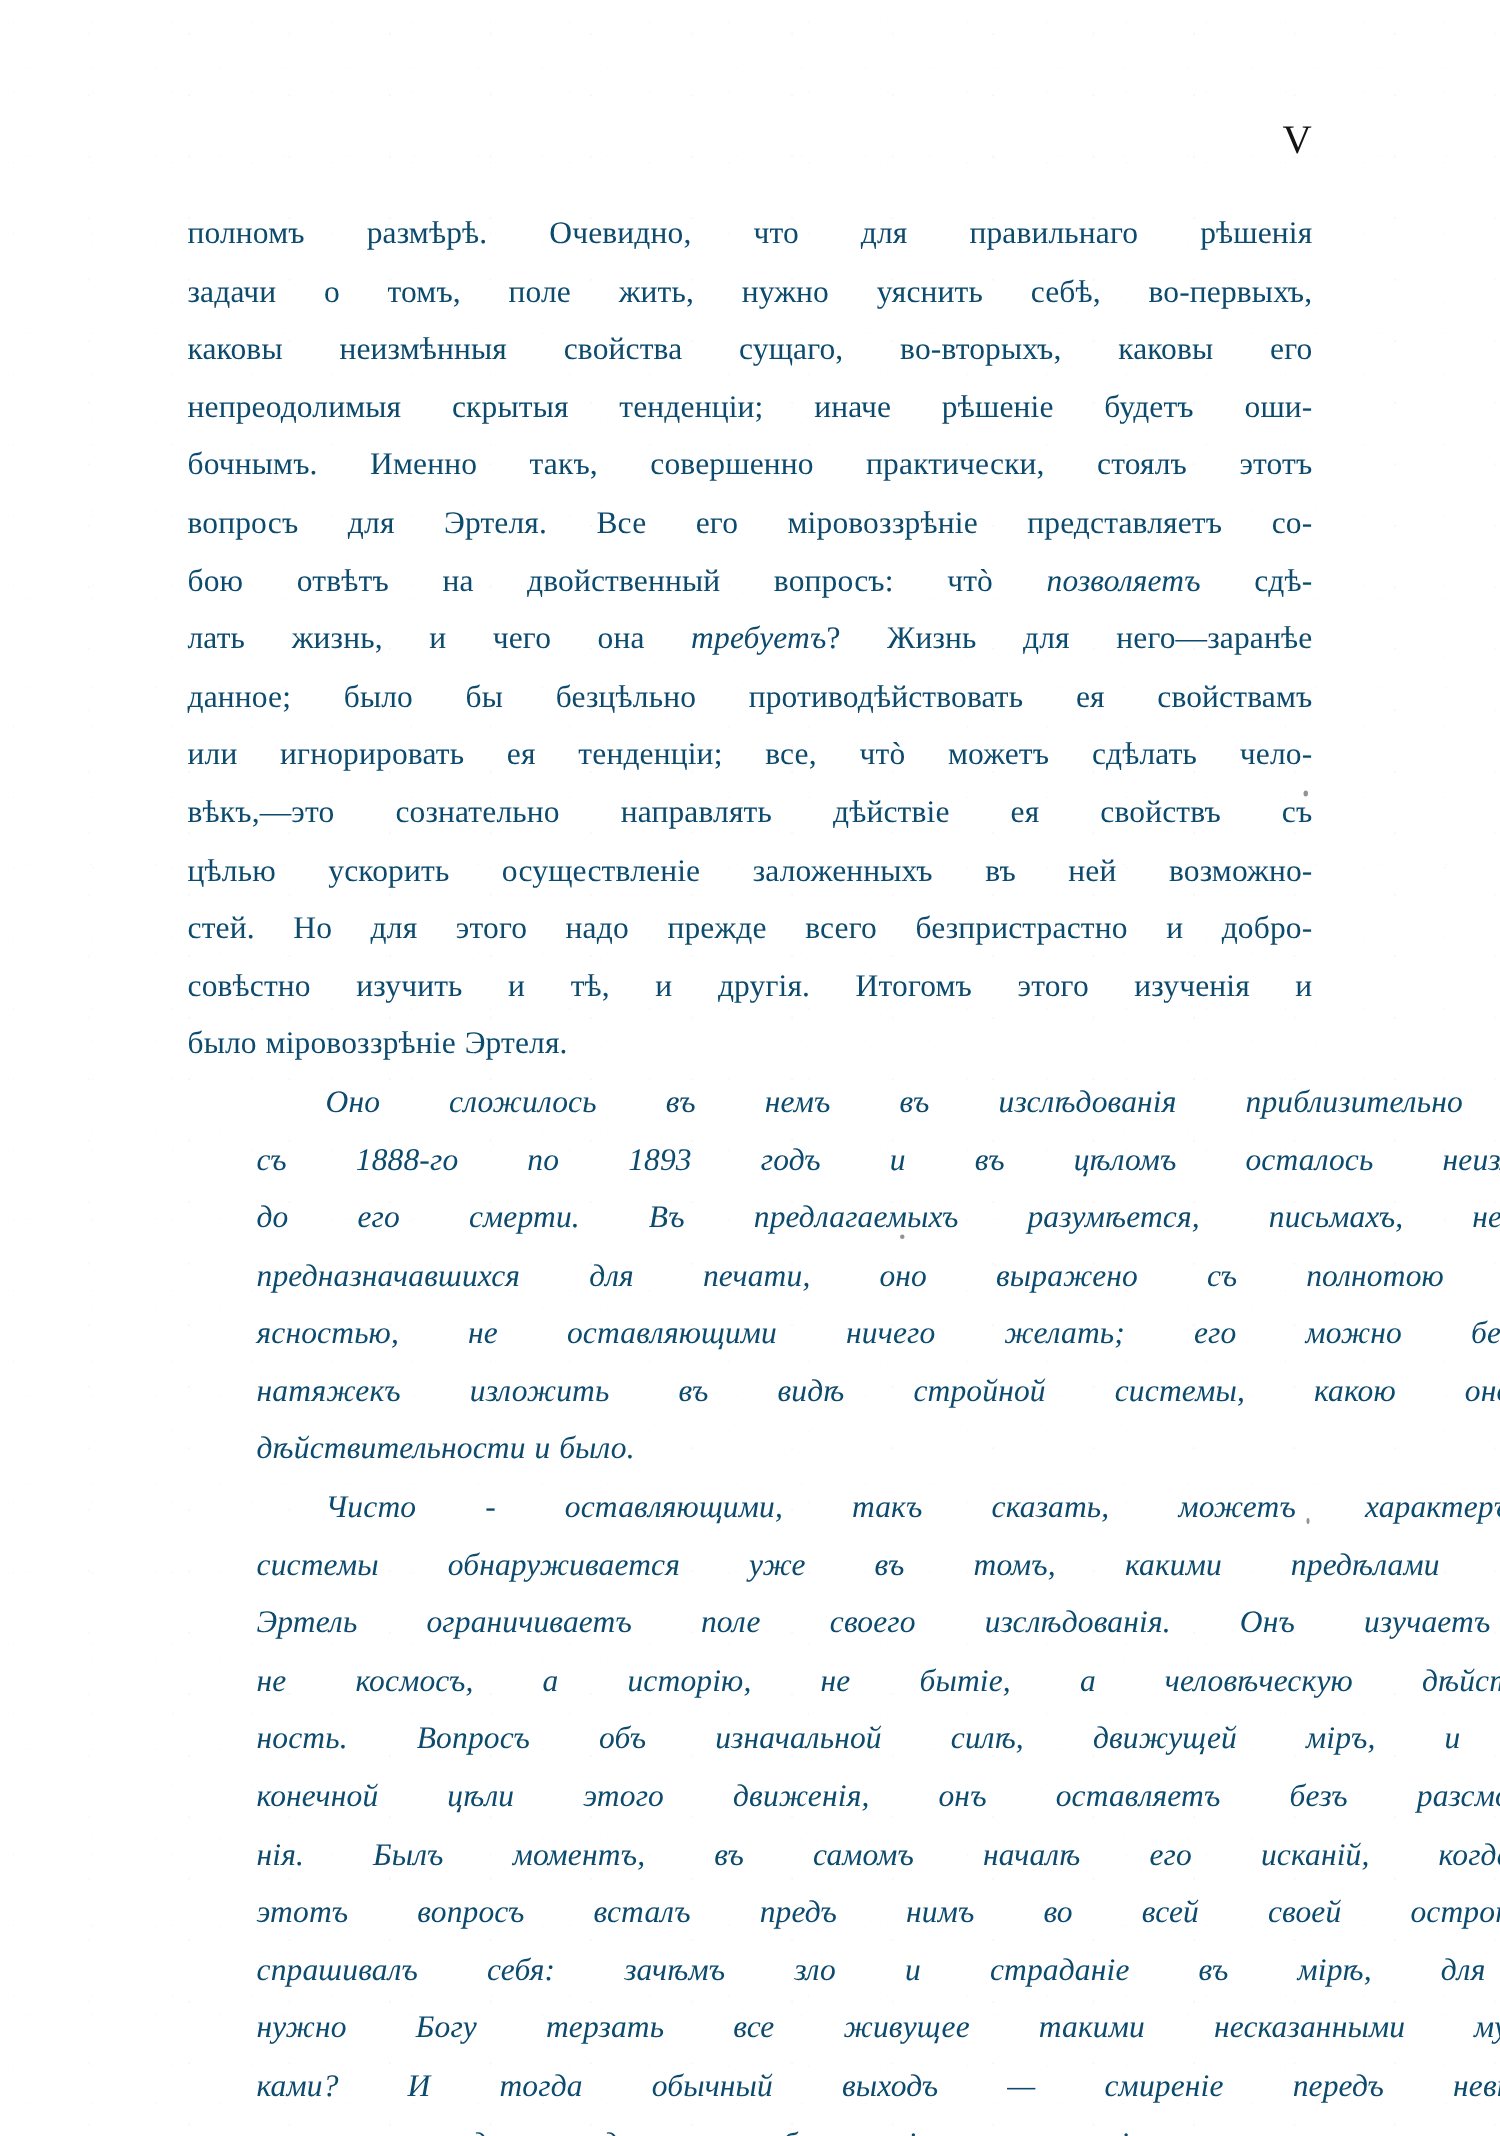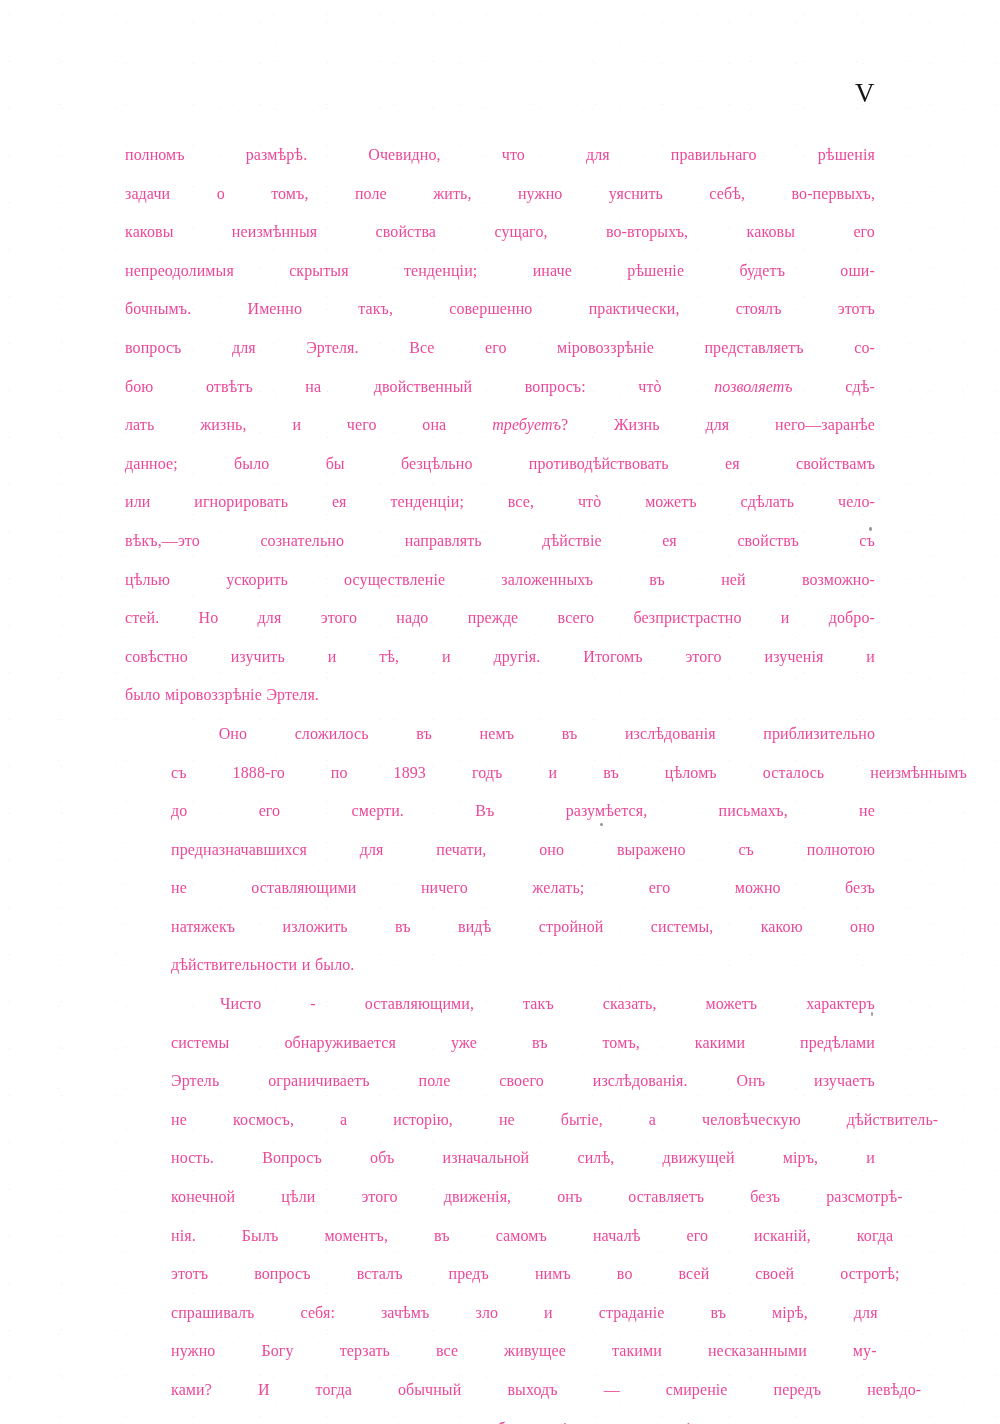--- a/index.html
+++ b/index.html
@@ -37,31 +37,32 @@
   .textblock {
     position: absolute;
     left: 125px;
     top: 136px;
     width: 750px;
   }
 
   .para {
     margin: 0;
     padding: 0;
-    font-size: 16px;
+    font-size: 21px;
     line-height: 38.6px;
-    color: #ec4899;
+    color: #0c4a6e;
     text-align: justify;
     letter-spacing: 0.1px;
     word-spacing: 0.5px;
     -webkit-font-smoothing: none;
   }
 
   .para.indent {
     text-indent: 46px;
+    font-style: italic;
   }
 
   
   .line {
     display: block;
     white-space: nowrap;
   }
 
   
   .line.j {
@@ -277,34 +278,36 @@
           <span class="w">въ</span>
           <span class="w">цѣломъ</span>
           <span class="w">осталось</span>
           <span class="w">неизмѣннымъ</span>
         </span>
         <span class="line j">
           <span class="w">до</span>
           <span class="w">его</span>
           <span class="w">смерти.</span>
           <span class="w">Въ</span>
+          <span class="w">предлагаемыхъ</span>
           <span class="w">разумѣется,</span>
           <span class="w">письмахъ,</span>
           <span class="w">не</span>
         </span>
         <span class="line j">
           <span class="w">предназначавшихся</span>
           <span class="w">для</span>
           <span class="w">печати,</span>
           <span class="w">оно</span>
           <span class="w">выражено</span>
           <span class="w">съ</span>
           <span class="w">полнотою</span>
         </span>
         <span class="line j">
+          <span class="w">ясностью,</span>
           <span class="w">не</span>
           <span class="w">оставляющими</span>
           <span class="w">ничего</span>
           <span class="w">желать;</span>
           <span class="w">его</span>
           <span class="w">можно</span>
           <span class="w">безъ</span>
         </span>
         <span class="line j">
           <span class="w">натяжекъ</span>

